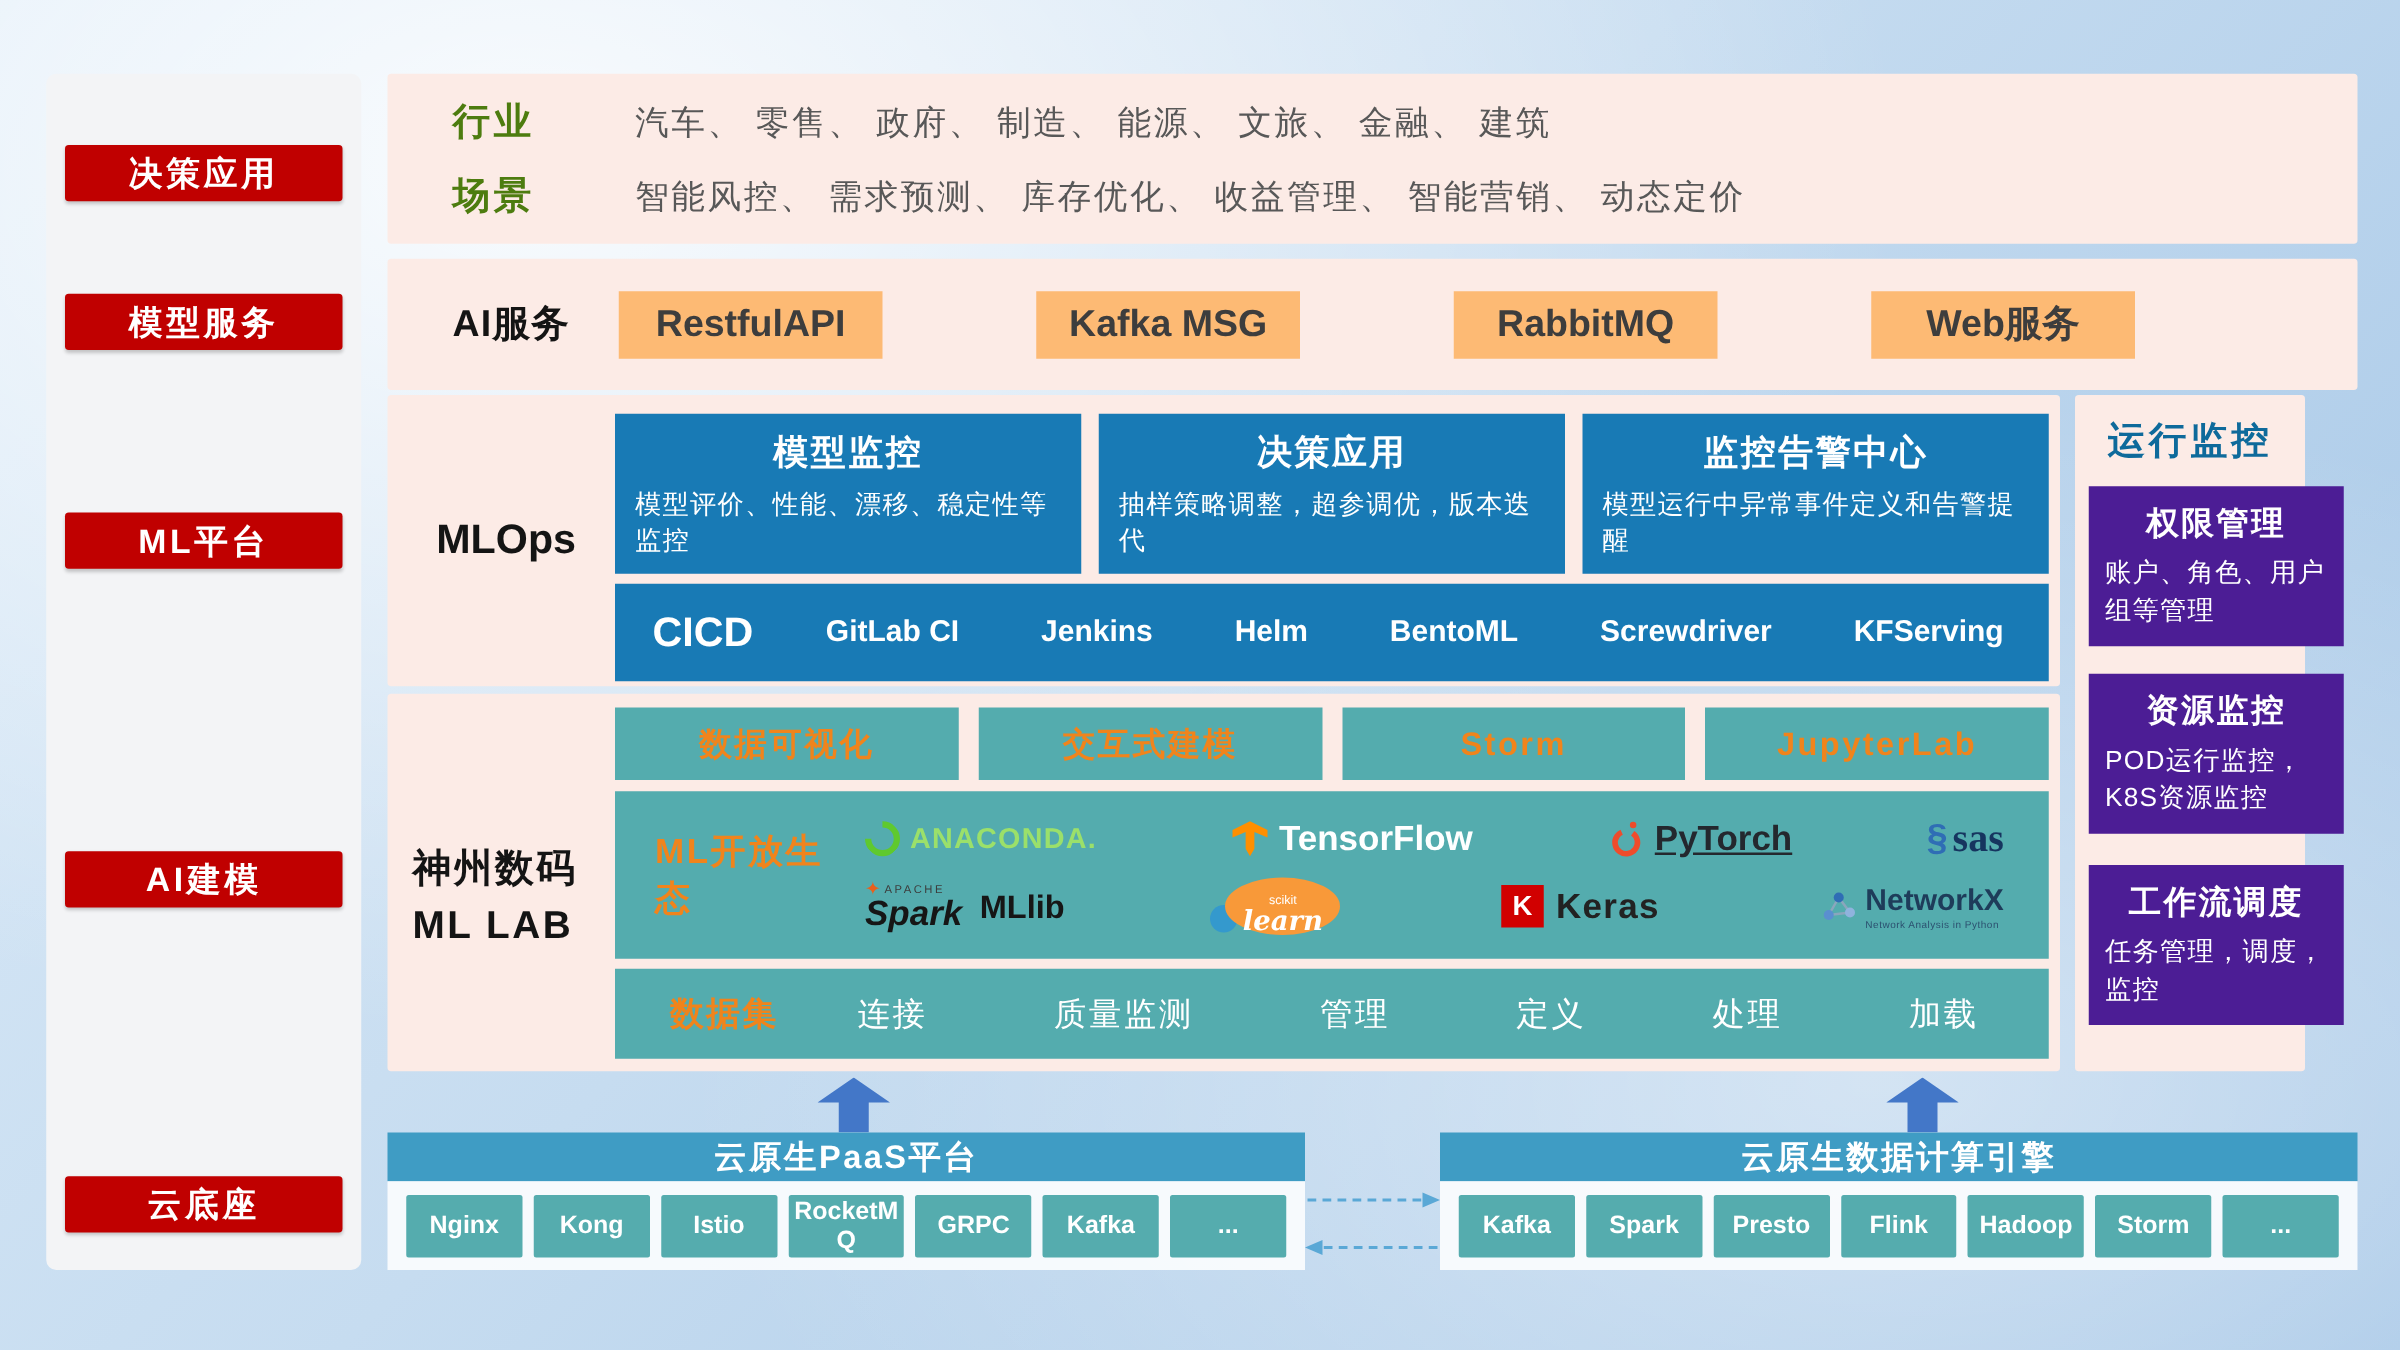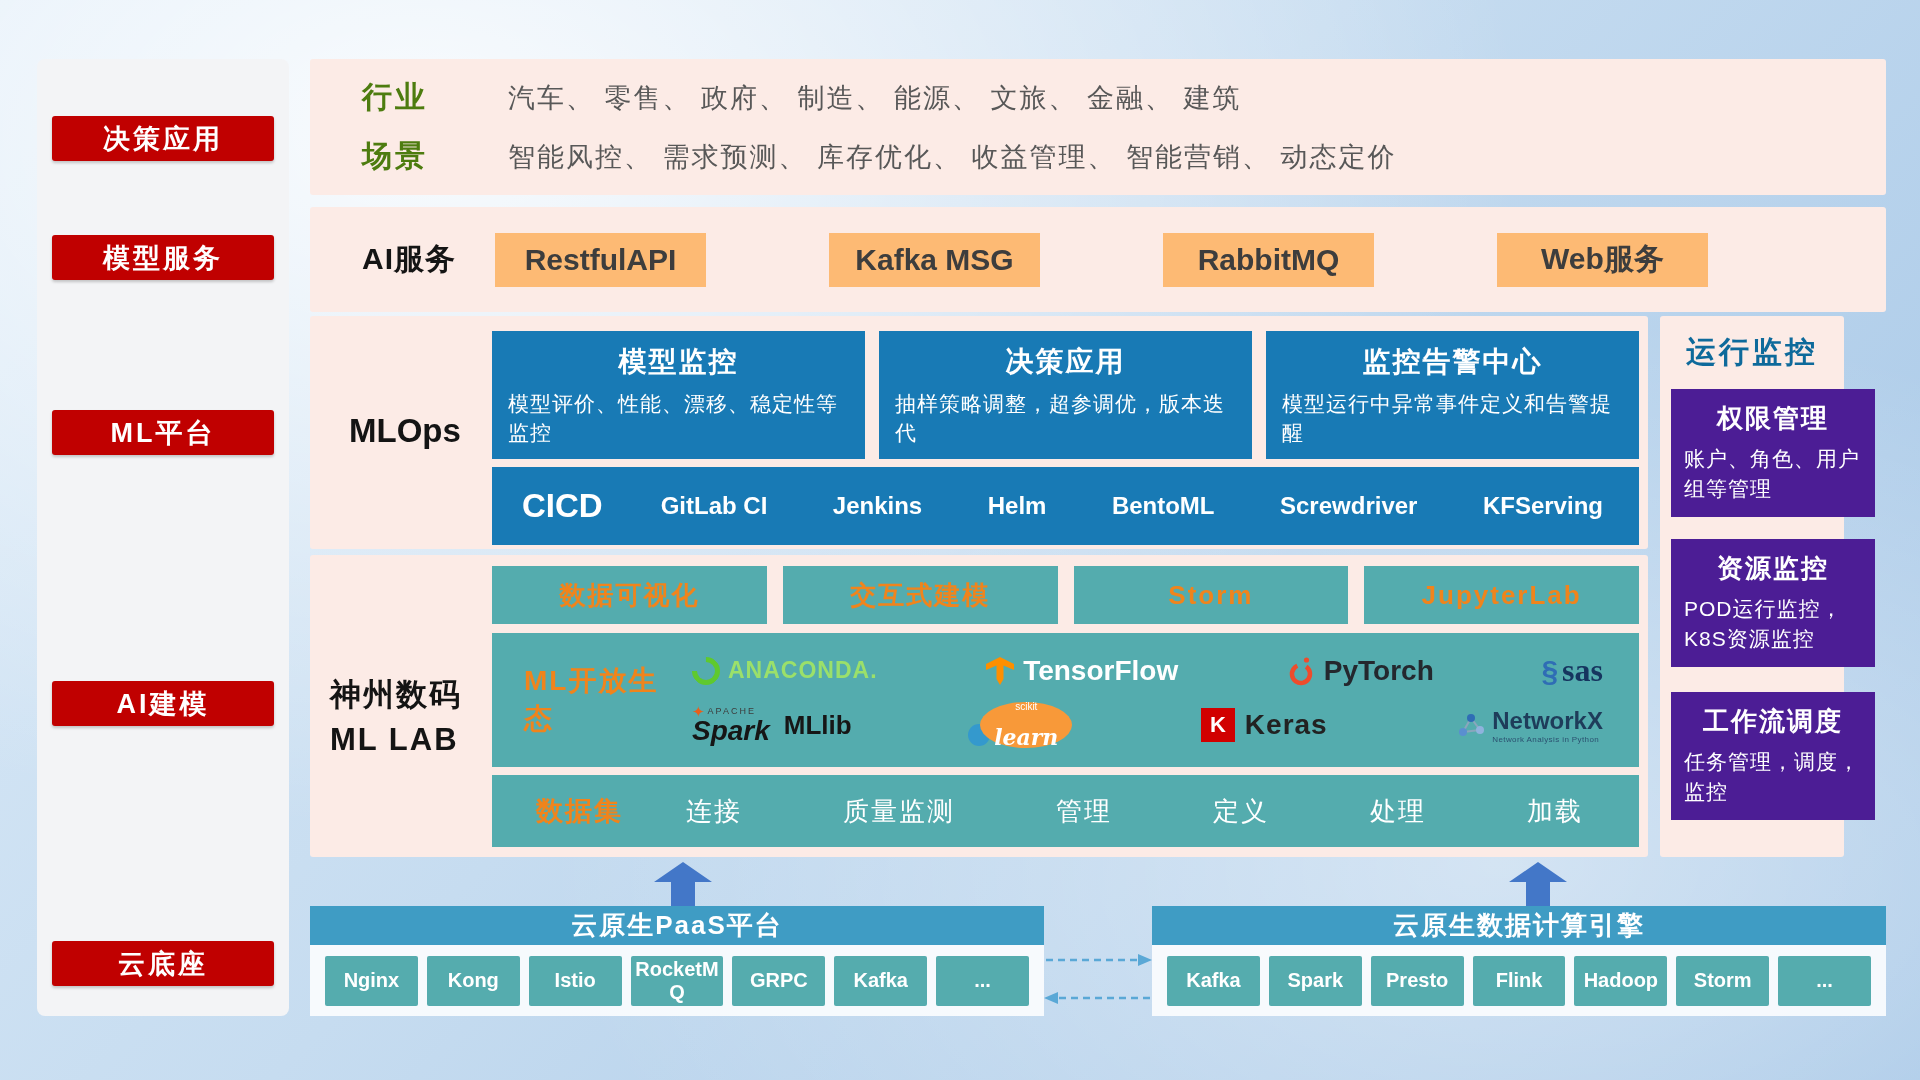--- a/index.html
+++ b/index.html
@@ -69,32 +69,32 @@
   .eco-box { position:absolute; left:182px; top:78px; width:1147px; height:134px;
              background:#54acae; display:flex; align-items:center; }
   .eco-label { width:190px; padding-left:32px; font-size:28px; font-weight:bold; color:#f0841c; letter-spacing:2px; }
   .eco-rows { flex:1; height:100%; display:flex; flex-direction:column; justify-content:space-evenly; padding:6px 36px 6px 10px; }
   .eco-row { display:flex; align-items:center; justify-content:space-between; }
   .logo { display:flex; align-items:center; }
   .anaconda-ring { width:28px; height:28px; border:5px solid #5fc92e; border-left-color:transparent;
                    border-radius:50%; transform:rotate(45deg); display:inline-block; }
   .anaconda-text { color:#9be06a; font-size:23px; font-weight:bold; letter-spacing:1px; margin-left:8px; }
   .tf-text { color:#ffffff; font-size:28px; font-weight:bold; margin-left:8px; }
-  .pt-text { color:#24282e; font-size:28px; font-weight:bold; margin-left:8px; }
+  .pt-text { color:#24282e; font-size:28px; font-weight:bold; margin-left:8px;text-decoration:underline; }
   .sas-swirl { color:#2f6db5; font-size:30px; font-weight:bold; }
   .sas-text { color:#16355f; font-size:32px; font-weight:bold; font-family:"Liberation Serif", serif; margin-left:4px; }
   .spark-top { display:flex; align-items:center; }
   .spark-star { color:#e8601c; font-size:15px; margin-right:3px; line-height:1; }
   .spark-apache { font-size:9px; color:#3c3c3c; letter-spacing:2px; }
   .spark-text { font-size:28px; font-weight:bold; font-style:italic; color:#161616; margin-top:-4px; }
   .mllib-text { font-size:26px; font-weight:bold; color:#161616; margin-left:14px; }
   .sk-logo { position:relative; }
   .sk-circle { position:absolute; left:-12px; bottom:2px; width:22px; height:22px; border-radius:50%; background:#3499cd; }
   .sk-blob { position:relative; width:92px; height:46px; background:#f89939; border-radius:50%;
-             display:flex; flex-direction:column; align-items:center; justify-content:space-between; color:#fff; }
+             display:flex; flex-direction:column; align-items:center; justify-content:flex-end; color:#fff; }
   .sk-small { font-size:10px; line-height:1; }
   .sk-text { font-family:"DejaVu Serif", serif; font-style:italic; font-weight:bold; font-size:22px; line-height:1; }
   .keras-tile { width:34px; height:34px; background:#d10000; color:#fff; display:flex; align-items:center;
                 justify-content:center; font-weight:bold; font-size:22px; }
   .keras-text { font-size:28px; font-weight:bold; color:#222; margin-left:10px; letter-spacing:1px; }
   .nx-texts { margin-left:6px; }
   .nx-text { font-size:24px; font-weight:bold; color:#1e3c5a; }
   .nx-sub { font-size:8px; color:#2c5170; letter-spacing:0.4px; }
   .dataset-bar { position:absolute; left:182px; top:220px; width:1147px; height:72px;
                  background:#54acae; display:flex; align-items:center; padding:0 44px; }

